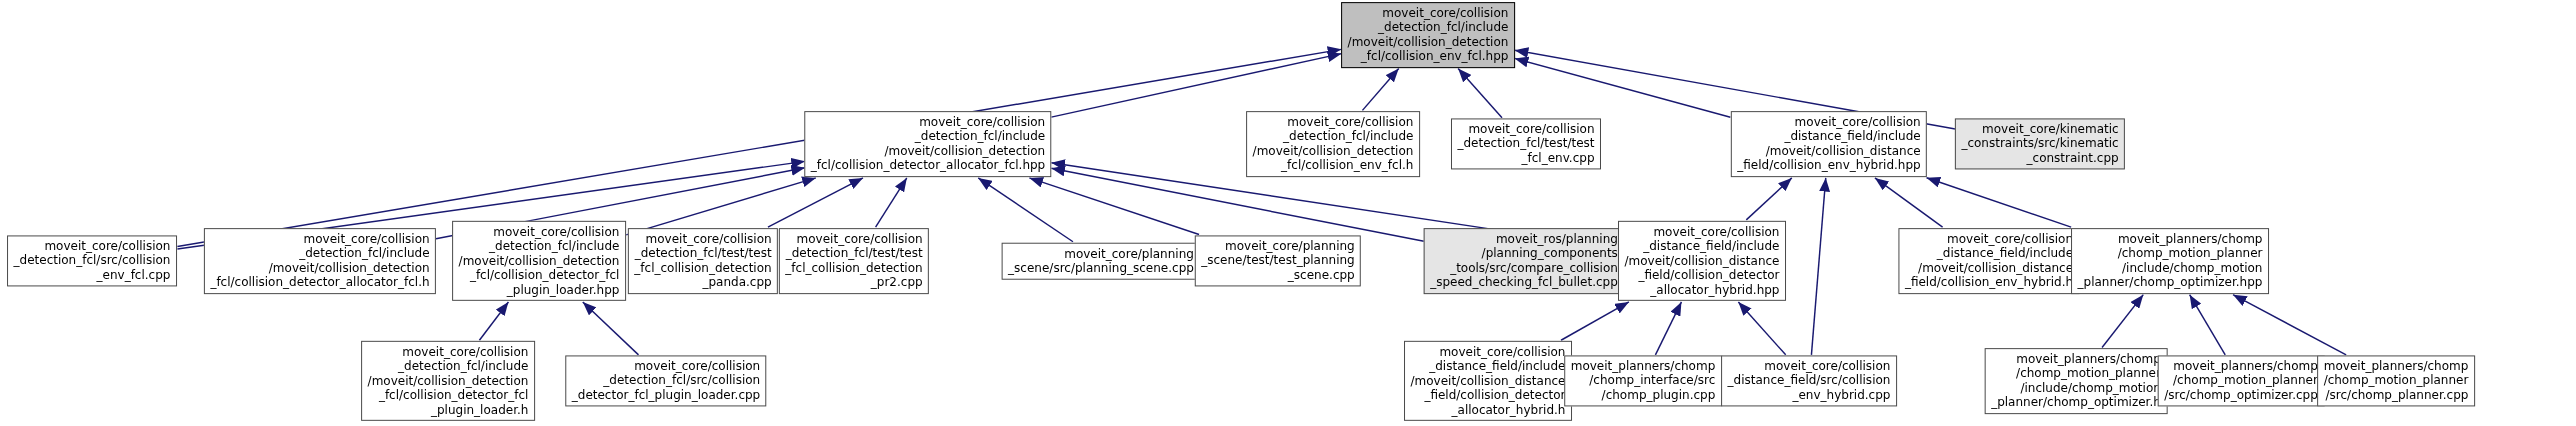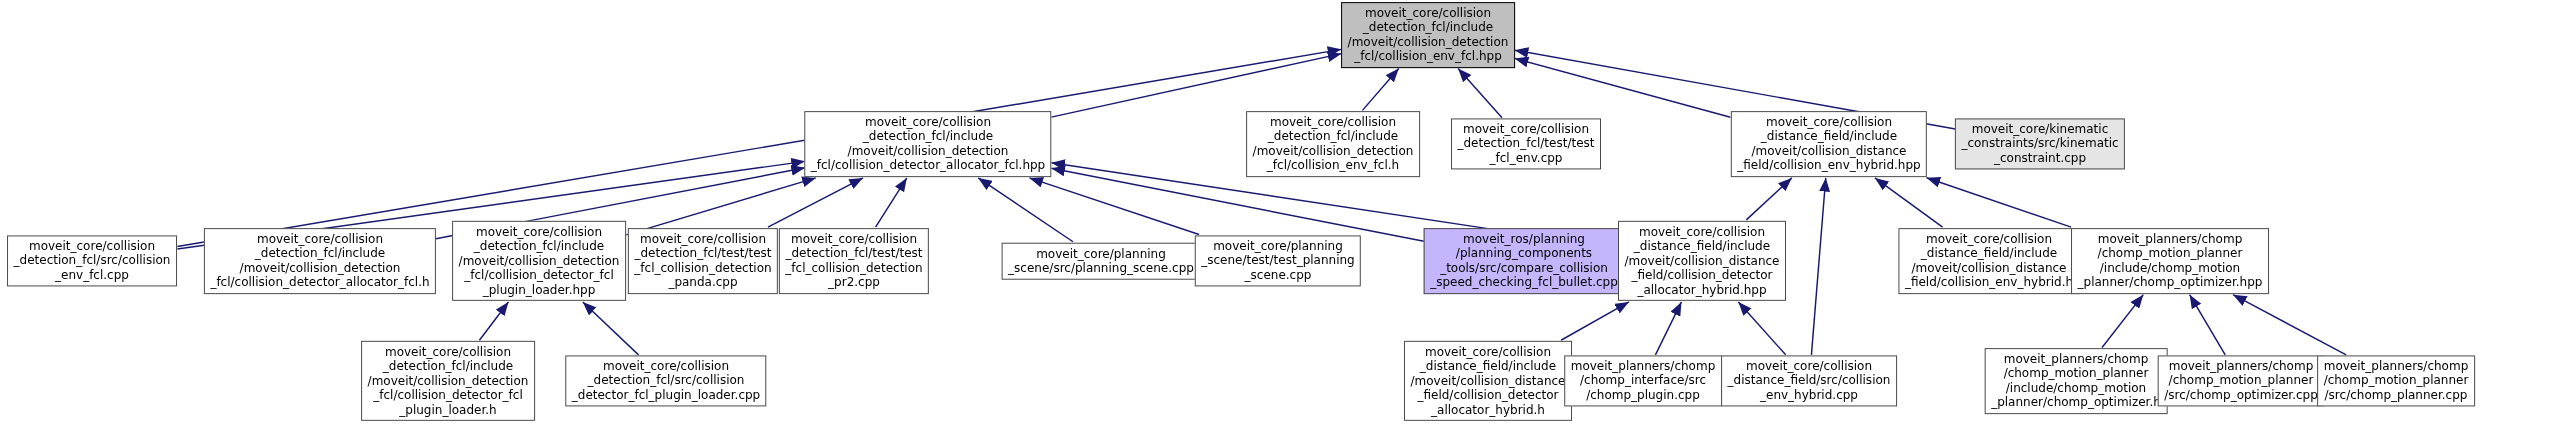--- a/index.html
+++ b/index.html
@@ -18,21 +18,21 @@
   }
   .node {
     position: absolute;
     transform: translate(-50%, -50%);
     border: 1.8px solid #4a4a4a;
     background: #ffffff;
     color: #000000;
     font-size: 12px;
     line-height: 14.6px;
     padding: 2.7px 5.5px;
-    text-align: center;
+    text-align: right;
     white-space: pre;
     box-sizing: border-box;
     cursor: pointer;
   }
   .node.highlighted {
     background: #bfbfbf;
     border-color: #000000;
   }
 </style>
 </head>
@@ -116,21 +116,21 @@
 _panda.cpp</div>
       <div class="node" title="moveit_core/collision_detection_fcl/test/test_fcl_collision_detection_pr2.cpp" style="left: 854px; top: 261px; border-color: rgb(74, 74, 74); background: rgb(255, 255, 255);">moveit_core/collision
 _detection_fcl/test/test
 _fcl_collision_detection
 _pr2.cpp</div>
       <div class="node" title="moveit_core/planning_scene/src/planning_scene.cpp" style="left: 1101px; top: 261px; border-color: rgb(74, 74, 74); background: rgb(255, 255, 255);">moveit_core/planning
 _scene/src/planning_scene.cpp</div>
       <div class="node" title="moveit_core/planning_scene/test/test_planning_scene.cpp" style="left: 1278px; top: 261px; border-color: rgb(74, 74, 74); background: rgb(255, 255, 255);">moveit_core/planning
 _scene/test/test_planning
 _scene.cpp</div>
-      <div class="node" title="moveit_ros/planning/planning_components_tools/src/compare_collision_speed_checking_fcl_bullet.cpp" style="left: 1524px; top: 261px; border-color: rgb(74, 74, 74); background: #c4b5fd;">moveit_ros/planning
+      <div class="node" title="moveit_ros/planning/planning_components_tools/src/compare_collision_speed_checking_fcl_bullet.cpp" style="left: 1524px; top: 261px; border-color: rgb(74, 74, 74); background: #e5e5e5;">moveit_ros/planning
 /planning_components
 _tools/src/compare_collision
 _speed_checking_fcl_bullet.cpp</div>
       <div class="node" title="moveit_core/collision_distance_field/include/moveit/collision_distance_field/collision_detector_allocator_hybrid.hpp" style="left: 1702px; top: 261px; border-color: rgb(74, 74, 74); background: rgb(255, 255, 255);">moveit_core/collision
 _distance_field/include
 /moveit/collision_distance
 _field/collision_detector
 _allocator_hybrid.hpp</div>
       <div class="node" title="moveit_core/collision_distance_field/include/moveit/collision_distance_field/collision_env_hybrid.h" style="left: 1989px; top: 261px; border-color: rgb(74, 74, 74); background: rgb(255, 255, 255);">moveit_core/collision
 _distance_field/include

